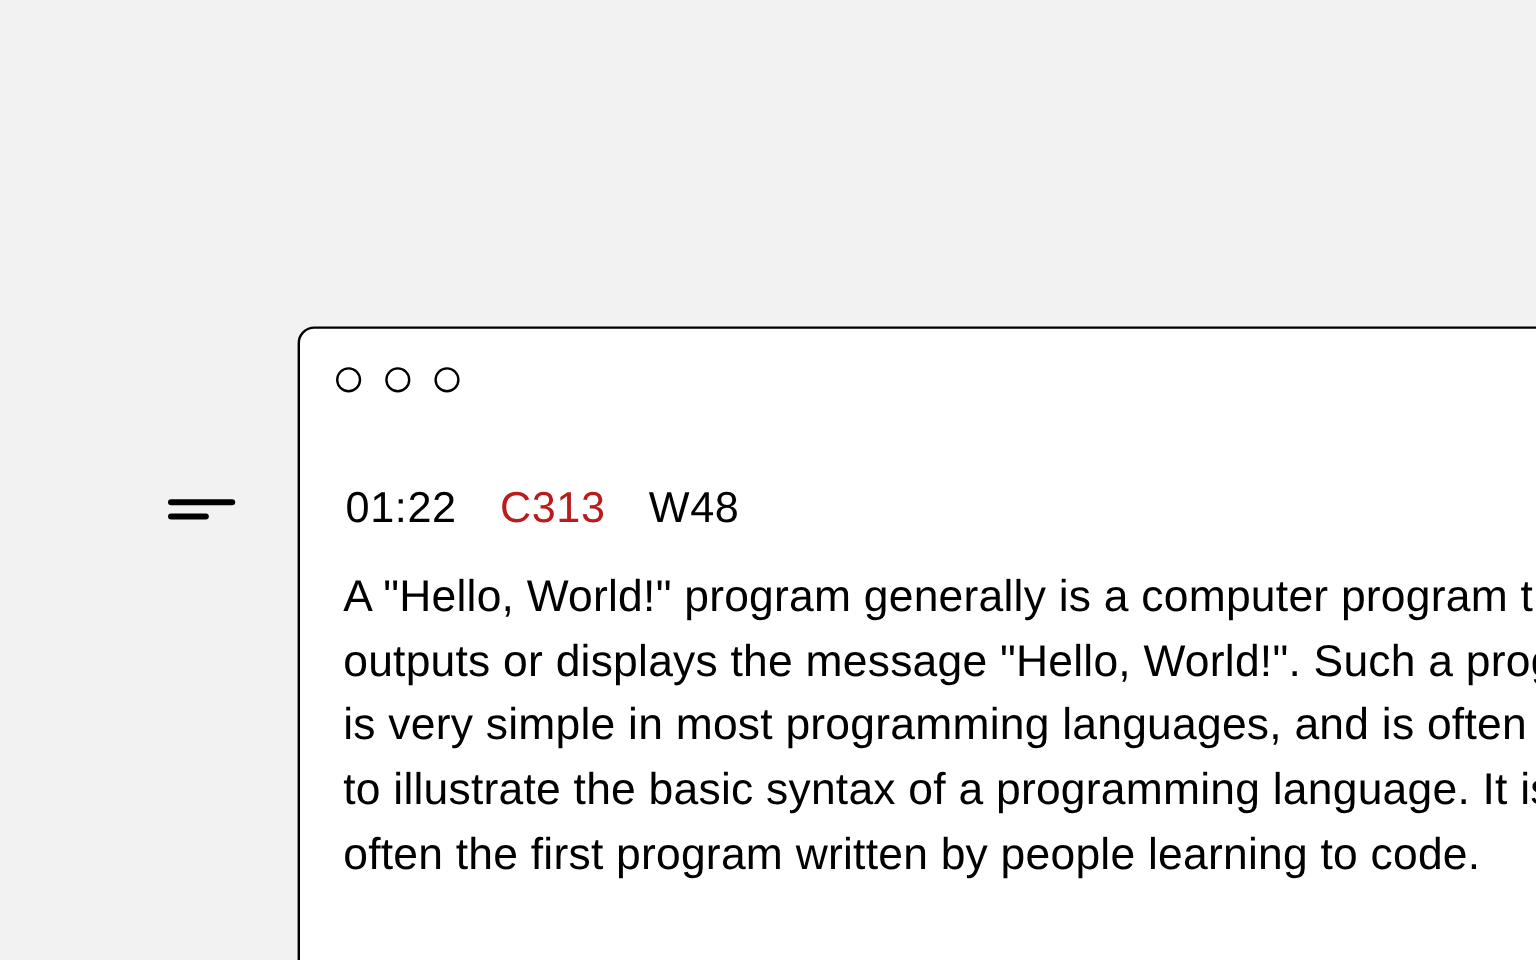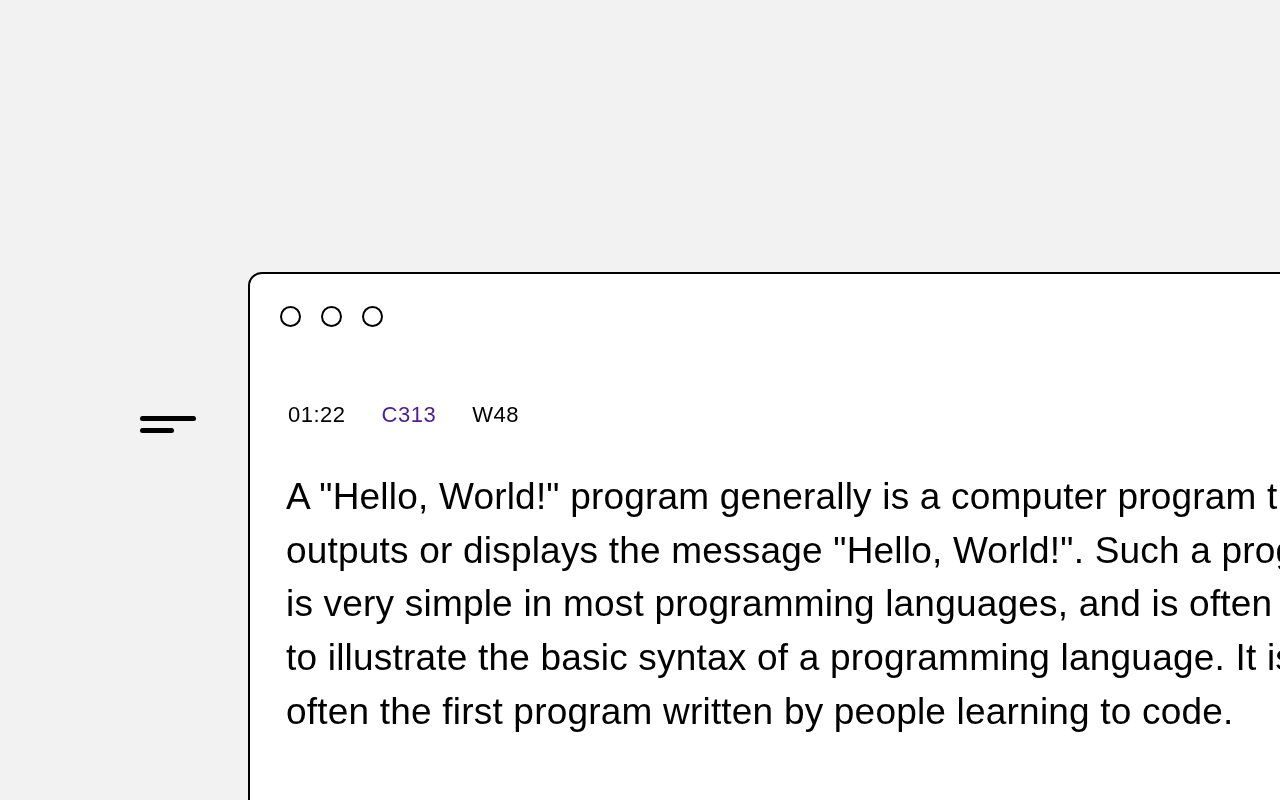--- a/index.html
+++ b/index.html
@@ -53,26 +53,26 @@
     border: 2px solid #000;
     border-radius: 50%;
     background: transparent;
   }
   .stats {
     position: absolute;
     left: 38px;
     top: 128px;
     display: flex;
     gap: 36px;
-    font-size: 22px;
+    font-size: 36px;
     font-weight: 400;
     letter-spacing: 0.5px;
     color: #000;
   }
-  .stats .accent { color: #4c1d95; }
+  .stats .accent { color: #b91c1c; }
   .body-text {
     position: absolute;
     left: 36px;
     top: 196px;
     width: 1100px;
     font-size: 37px;
     line-height: 1.45;
     color: #000;
     font-weight: 400;
     letter-spacing: 0.2px;

